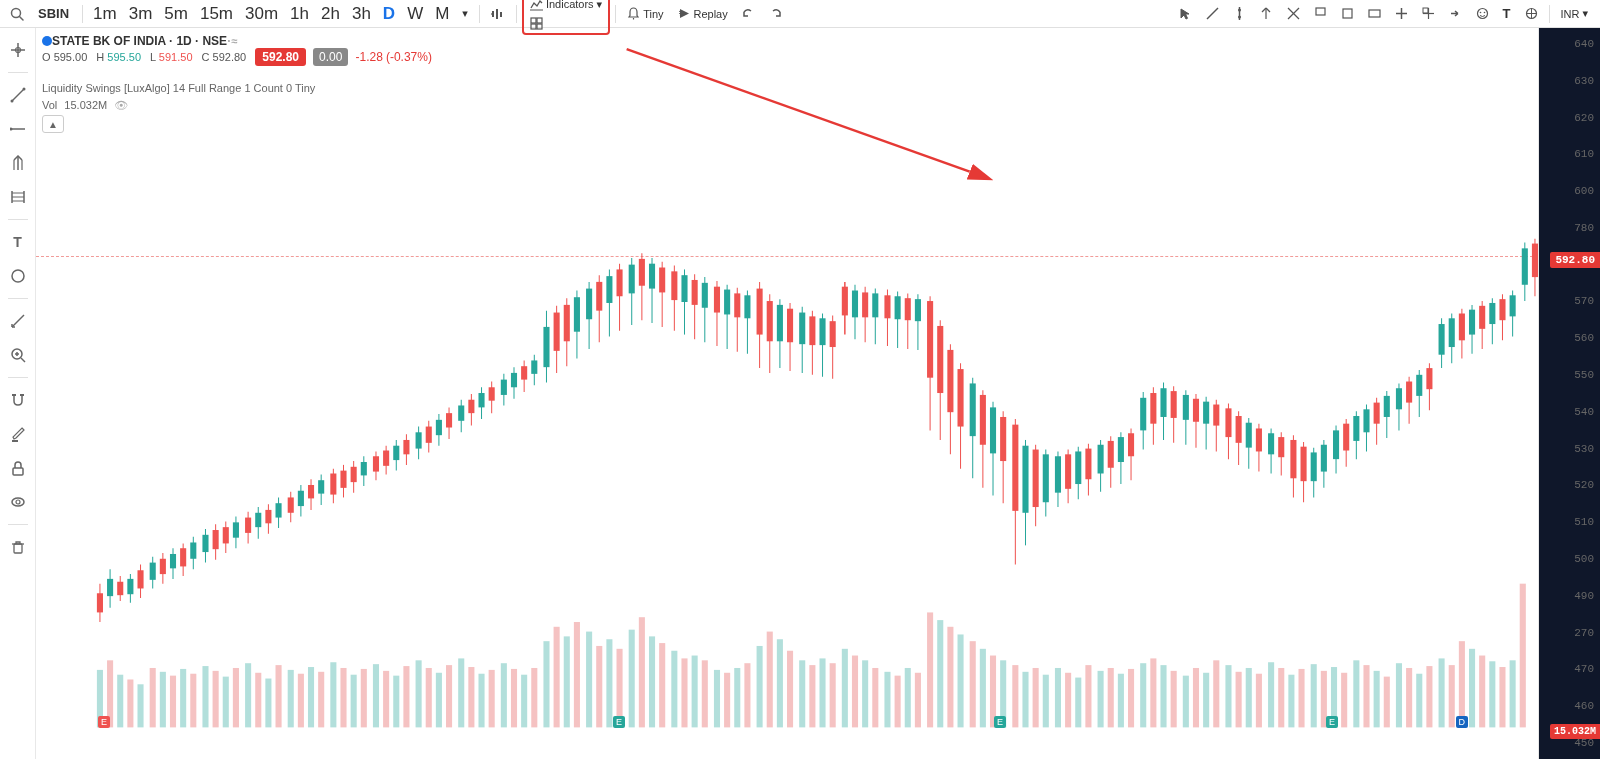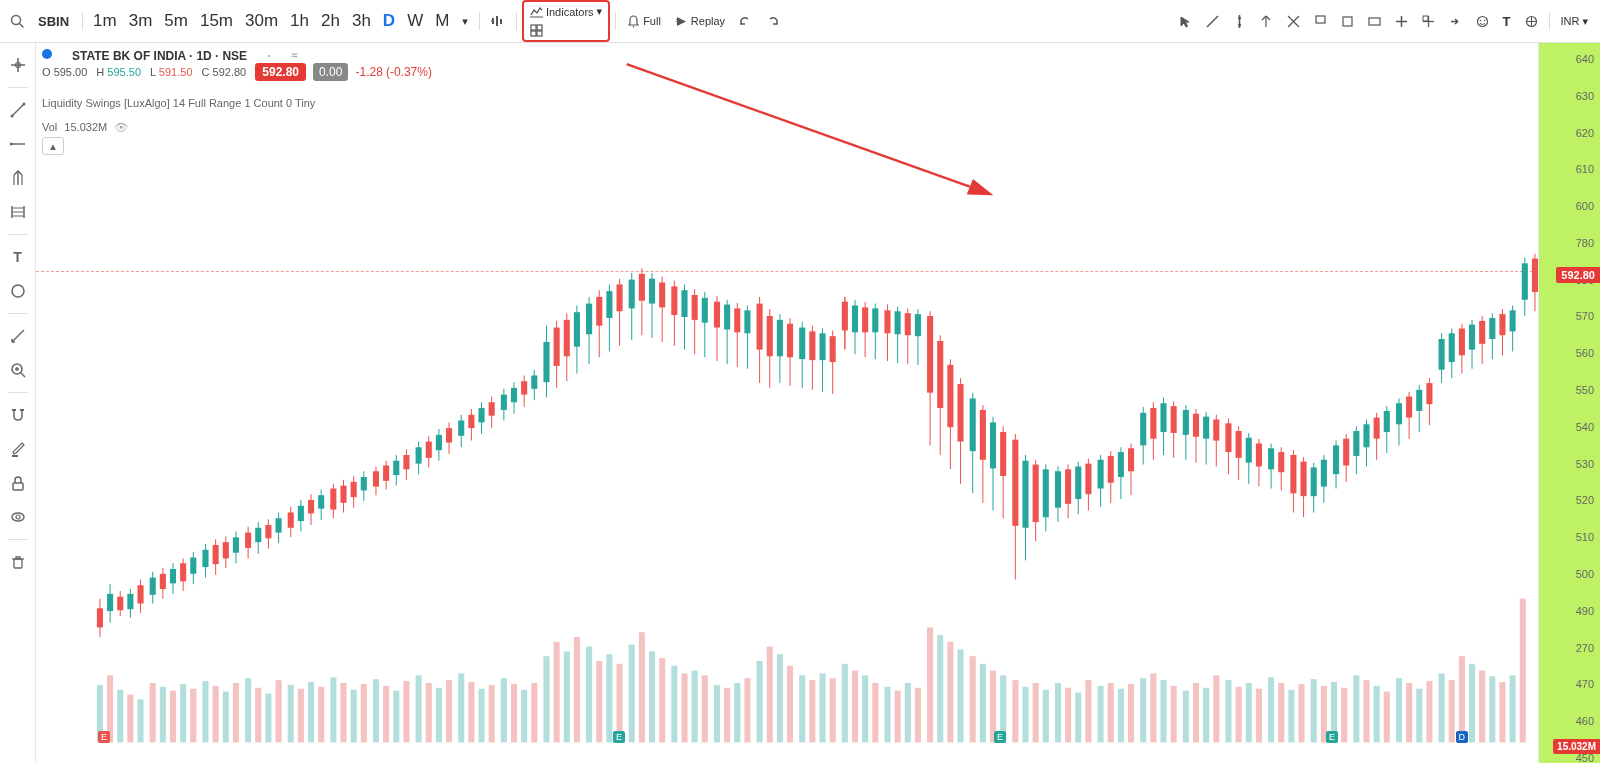--- a/index.html
+++ b/index.html
@@ -1,20 +1,20 @@
 <!DOCTYPE html>
 <html><head>
   <meta charset="utf-8">
   <style>
     * { margin: 0; padding: 0; box-sizing: border-box; }
     body { background: #ffffff; font-family: -apple-system, BlinkMacSystemFont, 'Trebuchet MS', sans-serif; font-size: 12px; color: #333; overflow: hidden; width: 1600px; height: 763px; }
 
     
     #toolbar {
-      display: flex; align-items: center; height: 43px;
+      display: flex; align-items: center; height: 28px;
       border-bottom: 1px solid #e0e0e0; background: #fff;
       padding: 0 6px; gap: 2px; position: relative; z-index: 10;
     }
     .tb-btn {
       display: flex; align-items: center; gap: 3px;
       padding: 3px 6px; border: none; background: transparent;
       cursor: pointer; border-radius: 4px; font-size: 11px; color: #333;
       white-space: nowrap;
     }
     .tb-sep { width: 1px; height: 18px; background: #ddd; margin: 0 3px; }
@@ -38,44 +38,45 @@
       padding: 8px 0; gap: 6px; z-index: 5;
     }
     .side-btn { width: 28px; height: 28px; display: flex; align-items: center; justify-content: center; cursor: pointer; border-radius: 4px; color: #666; }
     .side-sep { width: 20px; height: 1px; background: #e0e0e0; margin: 2px 0; }
 
     
     #chart-area { flex: 1; position: relative; overflow: hidden; background: #fff; }
 
     
     #price-axis {
-      width: 62px; background: #bef264; border-left: 1px solid #e8e8e8;
+      width: 62px; background: #0f172a; border-left: 1px solid #e8e8e8;
       position: relative; display: flex; flex-direction: column; justify-content: space-between;
       padding: 10px 0;
+      font-family: Liberation Mono, monospace;
     }
     .price-label { font-size: 11px; color: #666; text-align: right; padding-right: 6px; }
     .price-tag {
       position: absolute; right: 0; background: #e53935; color: #fff;
       font-size: 11px; font-weight: 600; padding: 2px 5px; border-radius: 2px 0 0 2px;
     }
     .price-tag-vol {
       position: absolute; right: 0; bottom: 20px; background: #e53935; color: #fff;
       font-size: 10px; font-weight: 600; padding: 2px 4px; border-radius: 2px 0 0 2px;
     }
 
     
     #chart-info { position: absolute; top: 6px; left: 6px; z-index: 3; }
-    .chart-title { display: flex; align-items: flex-start; gap: 20px; font-size: 12px; font-weight: 600; }
+    .chart-title { display: flex; align-items: center; gap: 0; font-size: 12px; font-weight: 600; }
     .blue-dot { width: 10px; height: 10px; background: #1a73e8; border-radius: 50%; }
     .ohlc-info { font-size: 11px; color: #555; margin-top: 2px; }
     .price-badge { background: #e53935; color: #fff; font-size: 12px; font-weight: 700; padding: 2px 7px; border-radius: 3px; }
     .change-neg { color: #e53935; font-size: 12px; }
 
     .indicator-label { font-size: 11px; color: #666; margin-top: 18px; }
-    .vol-label { font-size: 11px; color: #666; margin-top: 12px; }
+    .vol-label { font-size: 11px; color: #666; margin-top: 5px; }
 
     .collapse-btn { display: inline-flex; align-items: center; justify-content: center; width: 22px; height: 18px; border: 1px solid #ccc; border-radius: 3px; font-size: 10px; cursor: pointer; color: #666; margin-top: 3px; }
 
     
     .h-price-line {
       position: absolute; width: 100%; border-top: 1px dashed #e53935; opacity: 0.5;
     }
 
     
     .indicators-box {
@@ -147,21 +148,21 @@
     </button>
   </div>
 
   <div class="tb-sep"></div>
 
   <button class="tb-btn">
     <svg width="13" height="13" viewBox="0 0 13 13" fill="none">
       <path d="M6.5 1C4.5 1 3 2.8 3 5v3.5l-1 1.5h9l-1-1.5V5C10 2.8 8.5 1 6.5 1z" stroke="#555" stroke-width="1.2" fill="none"></path>
       <line x1="6.5" y1="11" x2="6.5" y2="12.5" stroke="#555" stroke-width="1.2"></line>
     </svg>
-    <span>Full</span>
+    <span>Tiny</span>
   </button>
 
   <button class="tb-btn">
     <svg width="13" height="13" viewBox="0 0 13 13" fill="none">
       <path d="M2 2 L2 11 L11 6.5 Z" fill="#555"></path>
       <path d="M2 4 Q1 6.5 3 9" stroke="#555" stroke-width="1.2" fill="none" stroke-dasharray="1,1"></path>
     </svg>
     <span>Replay</span>
   </button>
 

